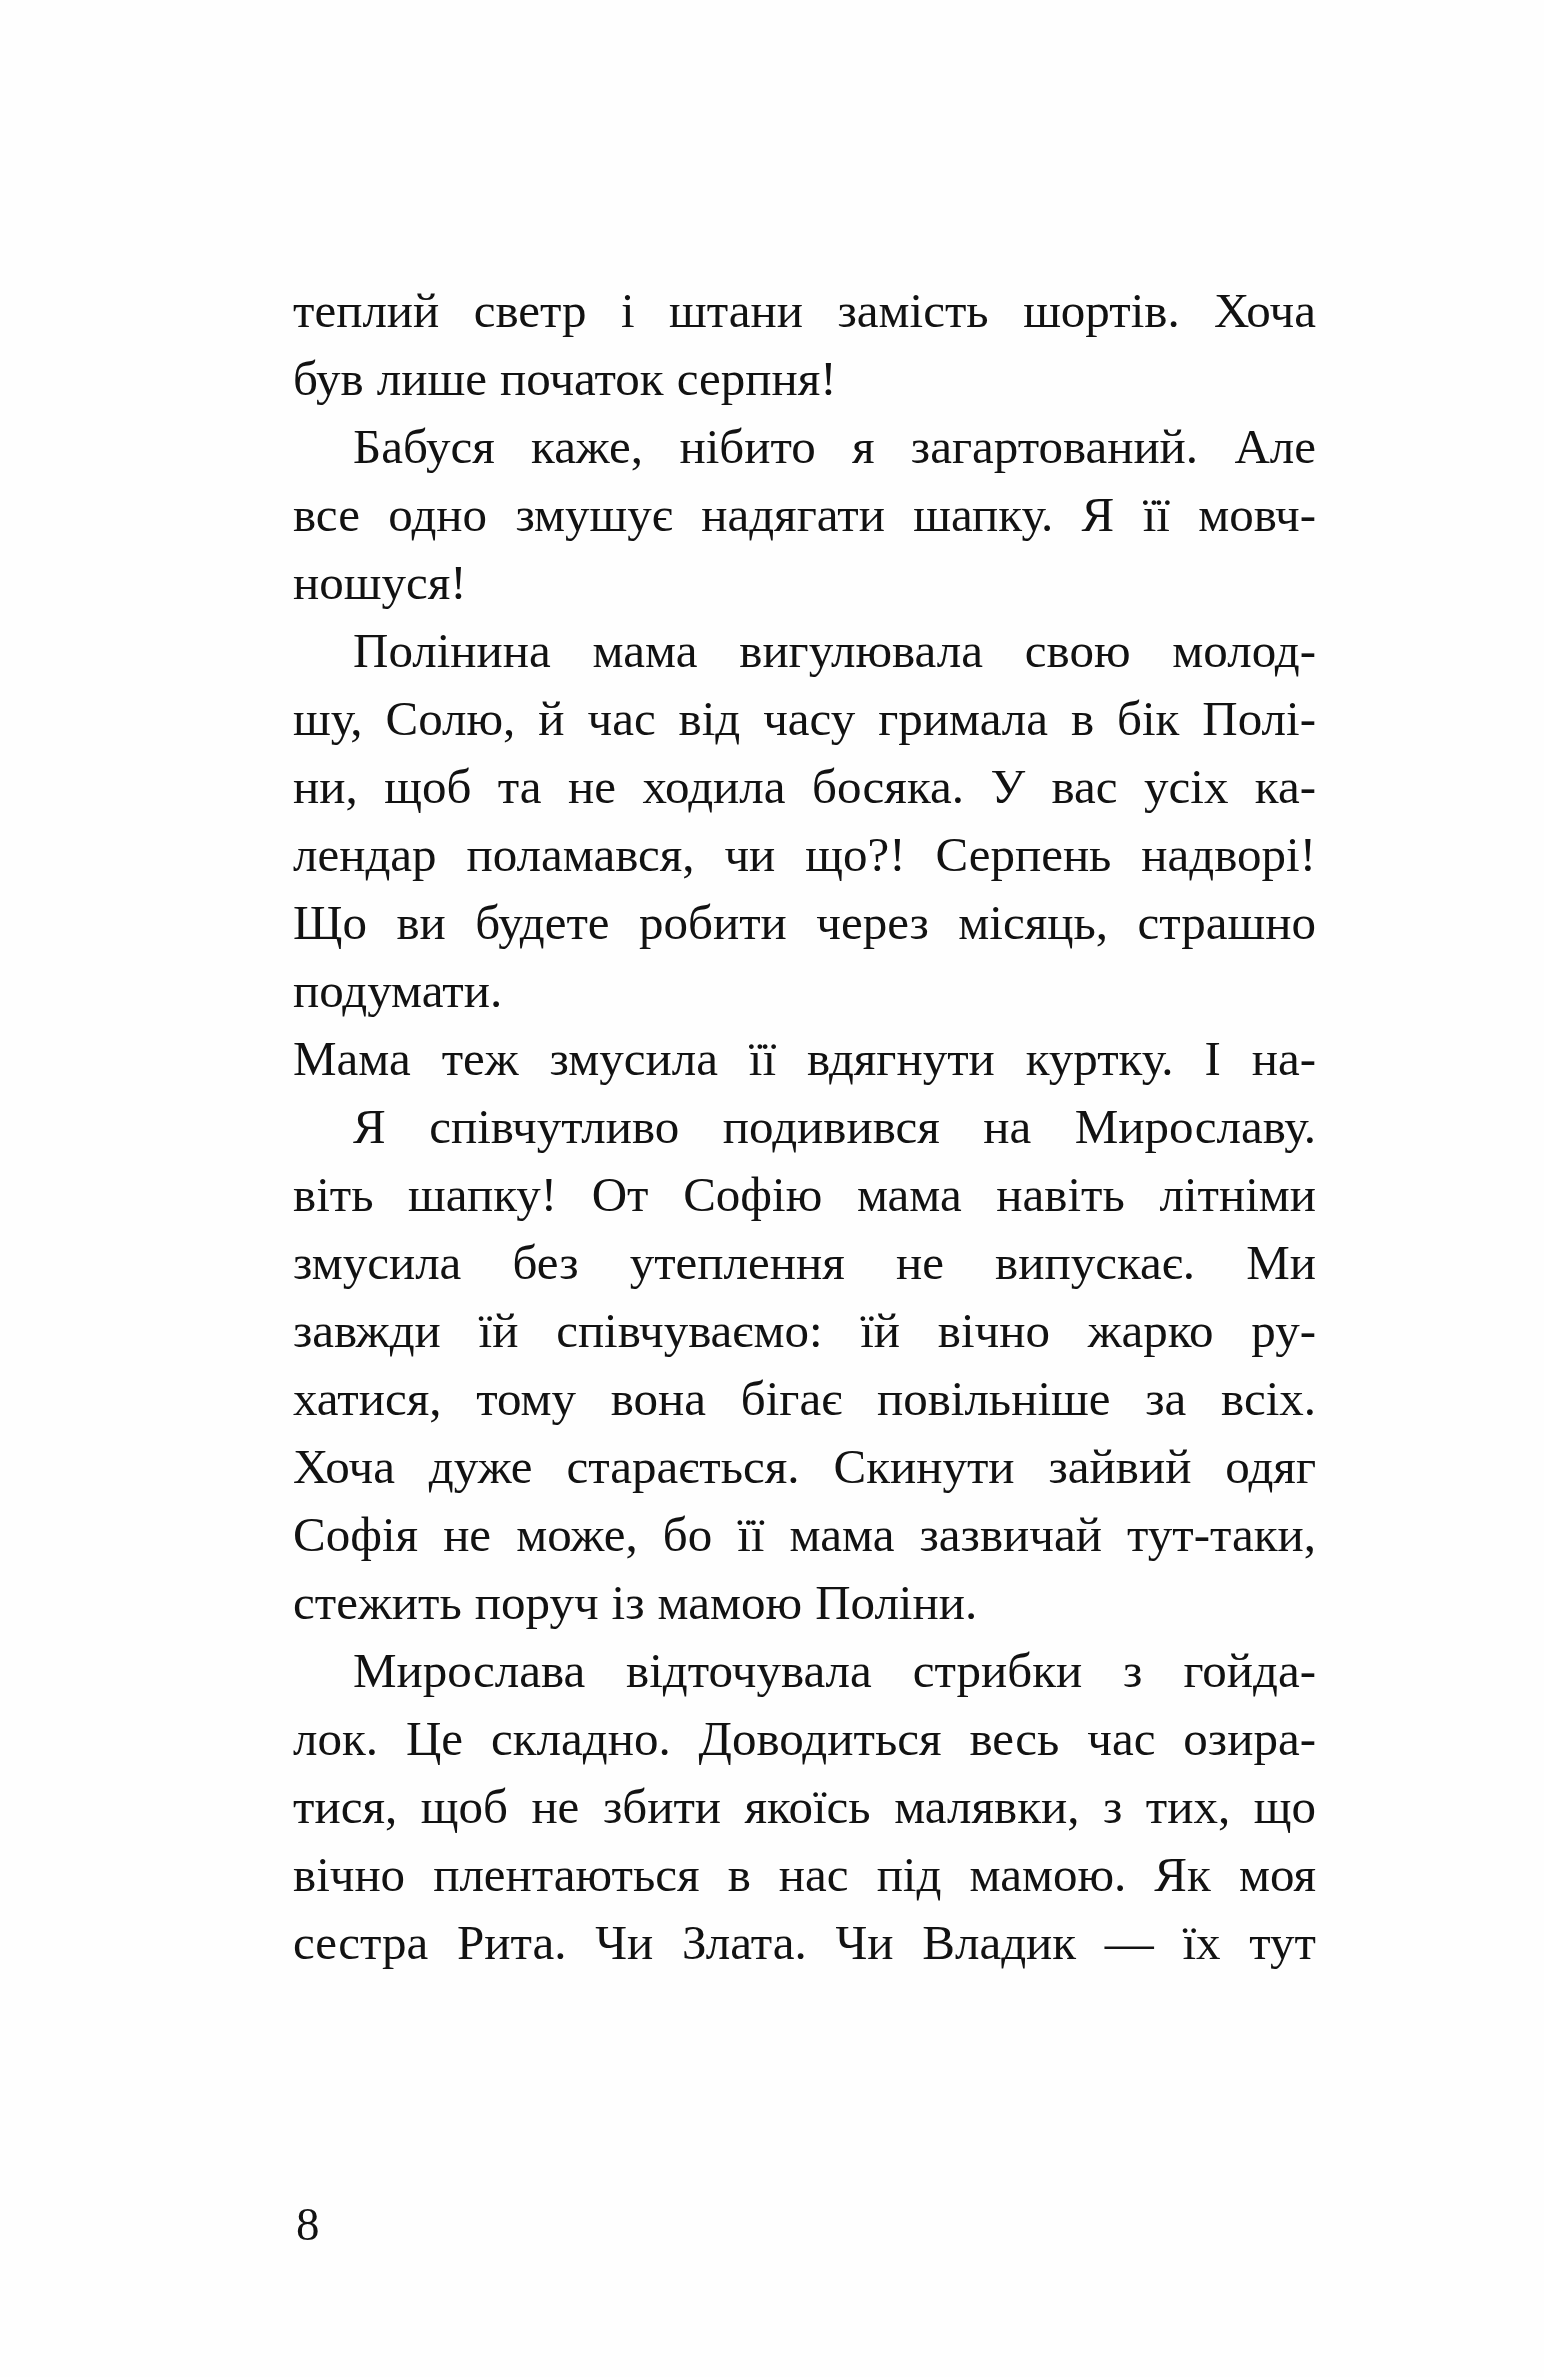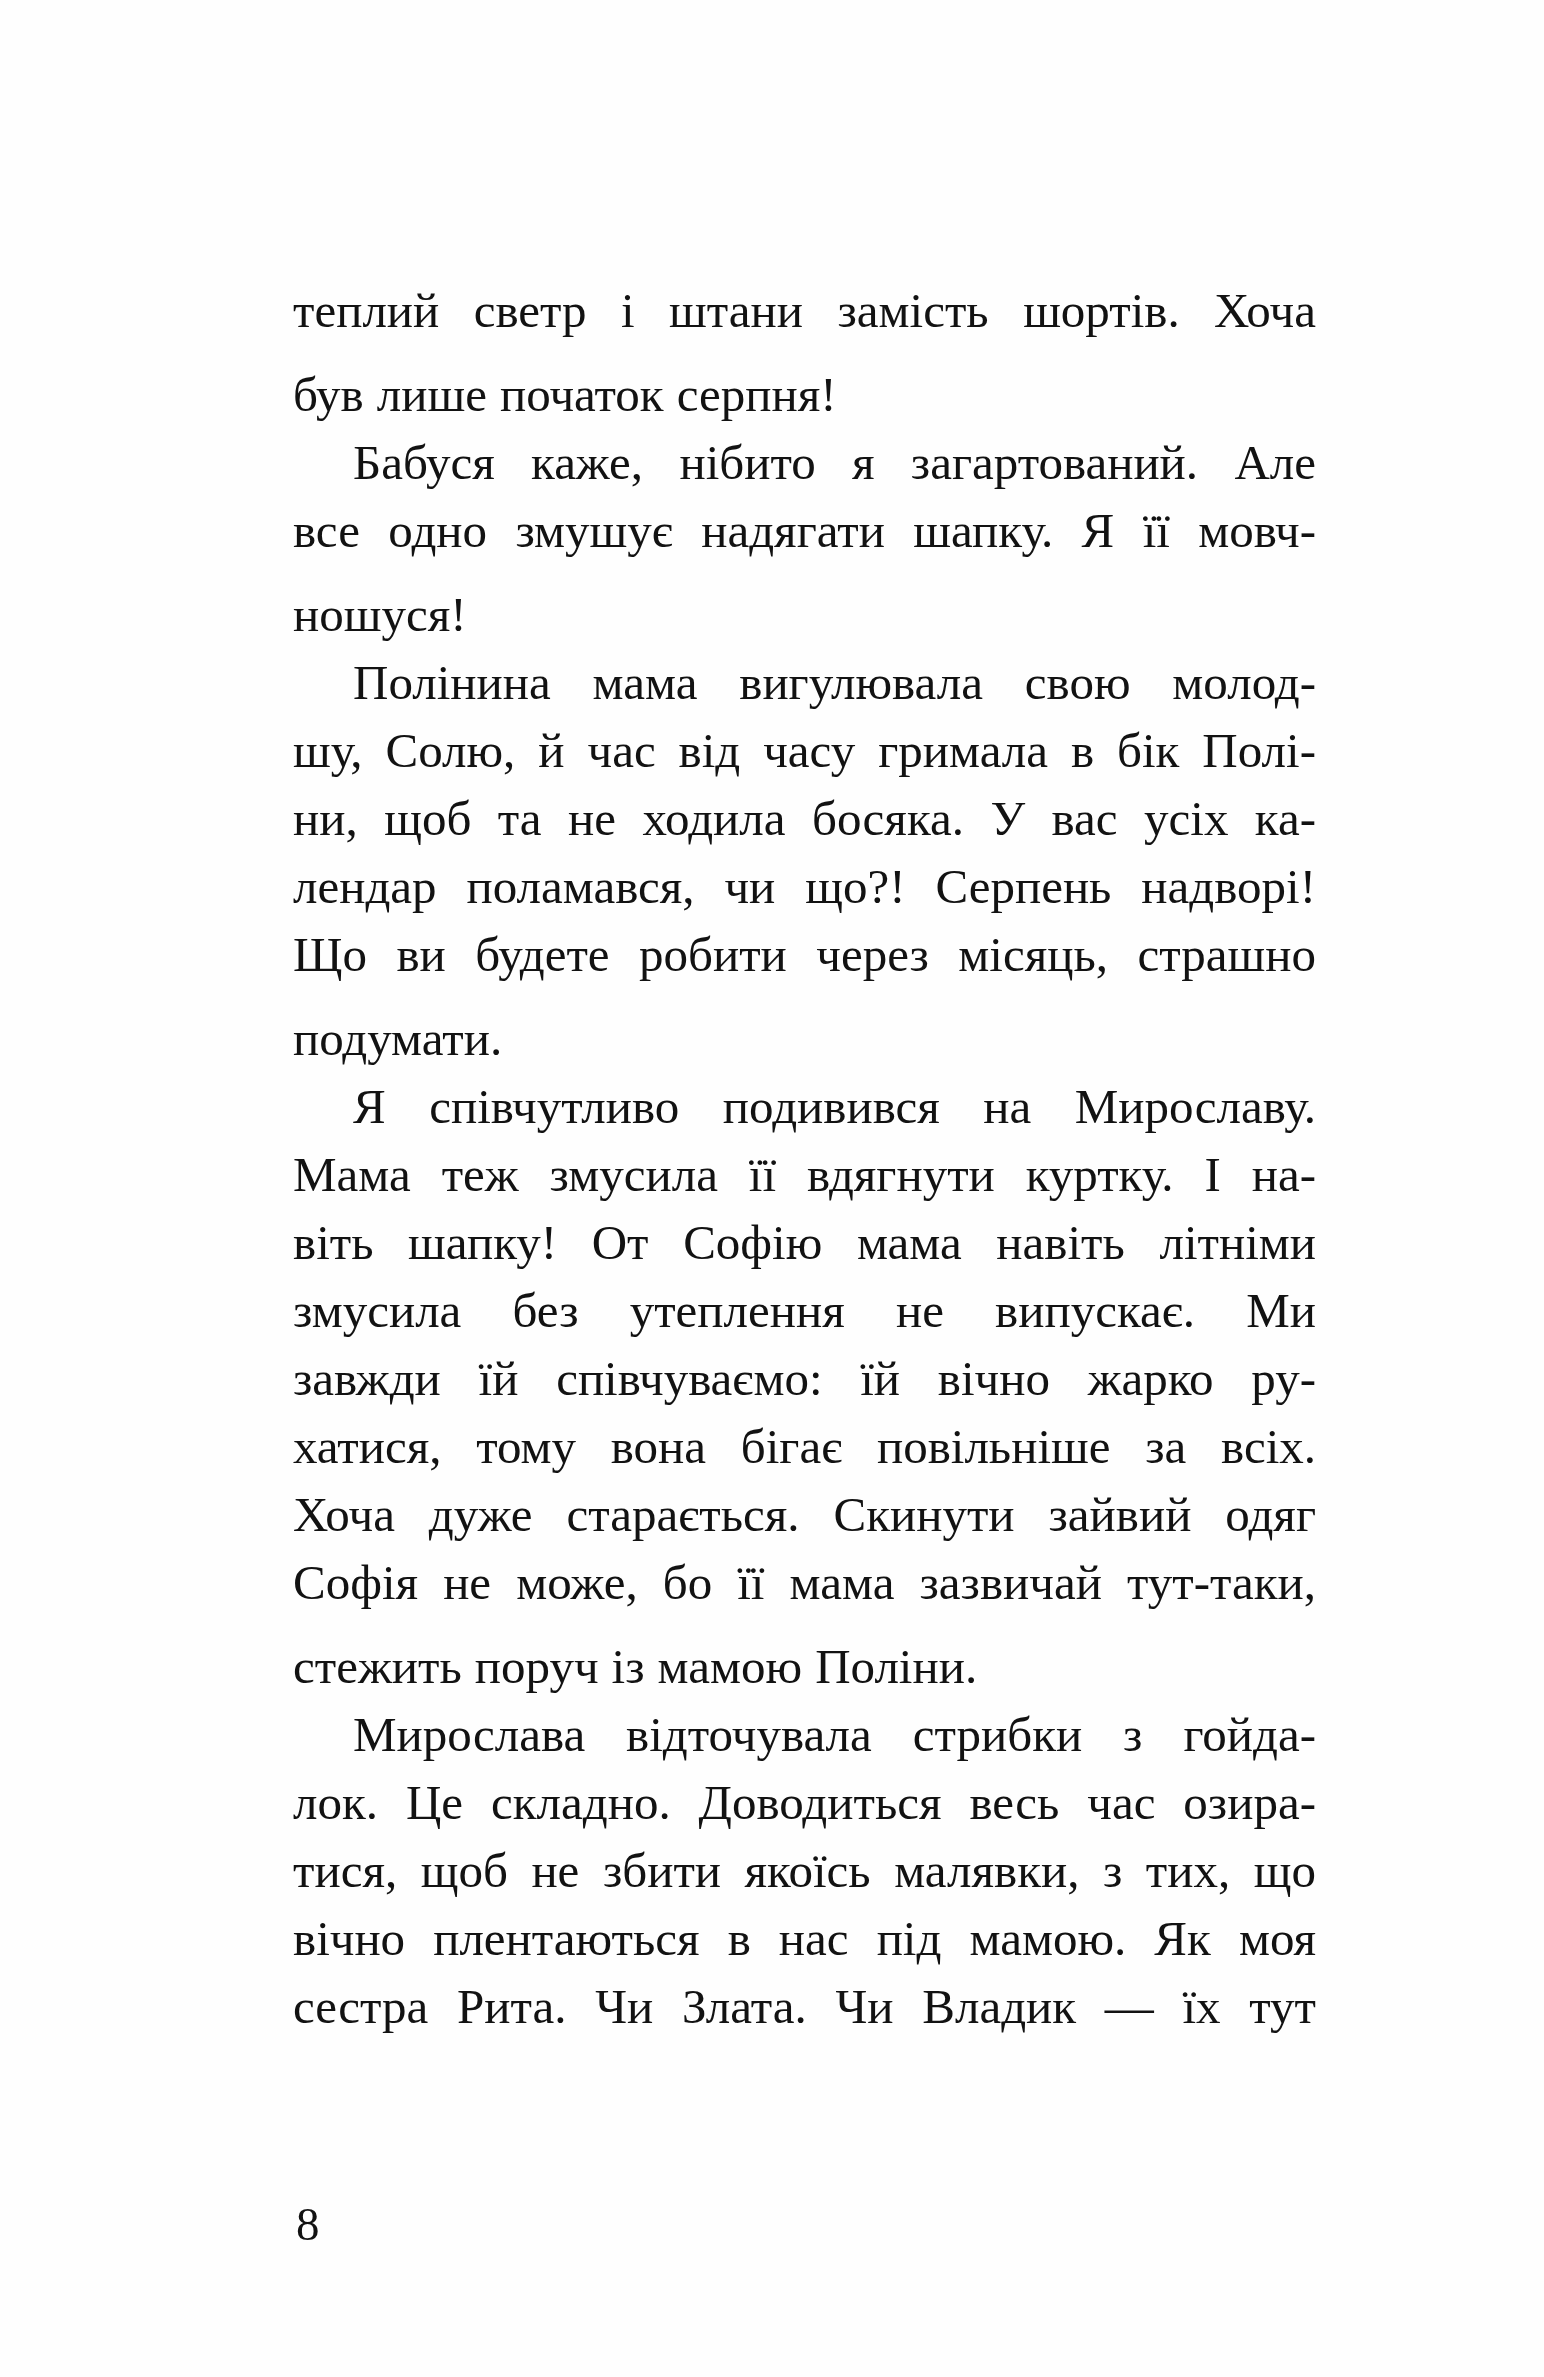--- a/index.html
+++ b/index.html
@@ -25,21 +25,20 @@
     line-height: 68px;
     font-weight: 400;
   }
   .line {
     text-align: justify;
     text-align-last: justify;
     word-spacing: 0.8px;
   }
   .line.end {
     text-align-last: left;
-    margin-top: 16px;
   }
   .line.indent {
     text-indent: 60px;
     font-family: Liberation Serif, serif;
   }
   .page-number {
     position: absolute;
     left: 296px;
     top: 2190px;
     font-size: 47px;
@@ -56,22 +55,22 @@
       <div class="line end">був лише початок серпня!</div>
       <div class="line indent">Бабуся каже, нібито я загартований. Але</div>
       <div class="line">все одно змушує надягати шапку. Я її мовч-</div>
       <div class="line end">ношуся!</div>
       <div class="line indent">Полінина мама вигулювала свою молод-</div>
       <div class="line">шу, Солю, й час від часу гримала в бік Полі-</div>
       <div class="line">ни, щоб та не ходила босяка. У вас усіх ка-</div>
       <div class="line">лендар поламався, чи що?! Серпень надворі!</div>
       <div class="line">Що ви будете робити через місяць, страшно</div>
       <div class="line end">подумати.</div>
+      <div class="line">Мама теж змусила її вдягнути куртку. І на-</div>
       <div class="line indent">Я співчутливо подивився на Мирославу.</div>
-      <div class="line">Мама теж змусила її вдягнути куртку. І на-</div>
       <div class="line">віть шапку! От Софію мама навіть літніми</div>
       <div class="line">змусила без утеплення не випускає. Ми</div>
       <div class="line">завжди їй співчуваємо: їй вічно жарко ру-</div>
       <div class="line">хатися, тому вона бігає повільніше за всіх.</div>
       <div class="line">Хоча дуже старається. Скинути зайвий одяг</div>
       <div class="line">Софія не може, бо її мама зазвичай тут-таки,</div>
       <div class="line end">стежить поруч із мамою Поліни.</div>
       <div class="line indent">Мирослава відточувала стрибки з гойда-</div>
       <div class="line">лок. Це складно. Доводиться весь час озира-</div>
       <div class="line">тися, щоб не збити якоїсь малявки, з тих, що</div>

